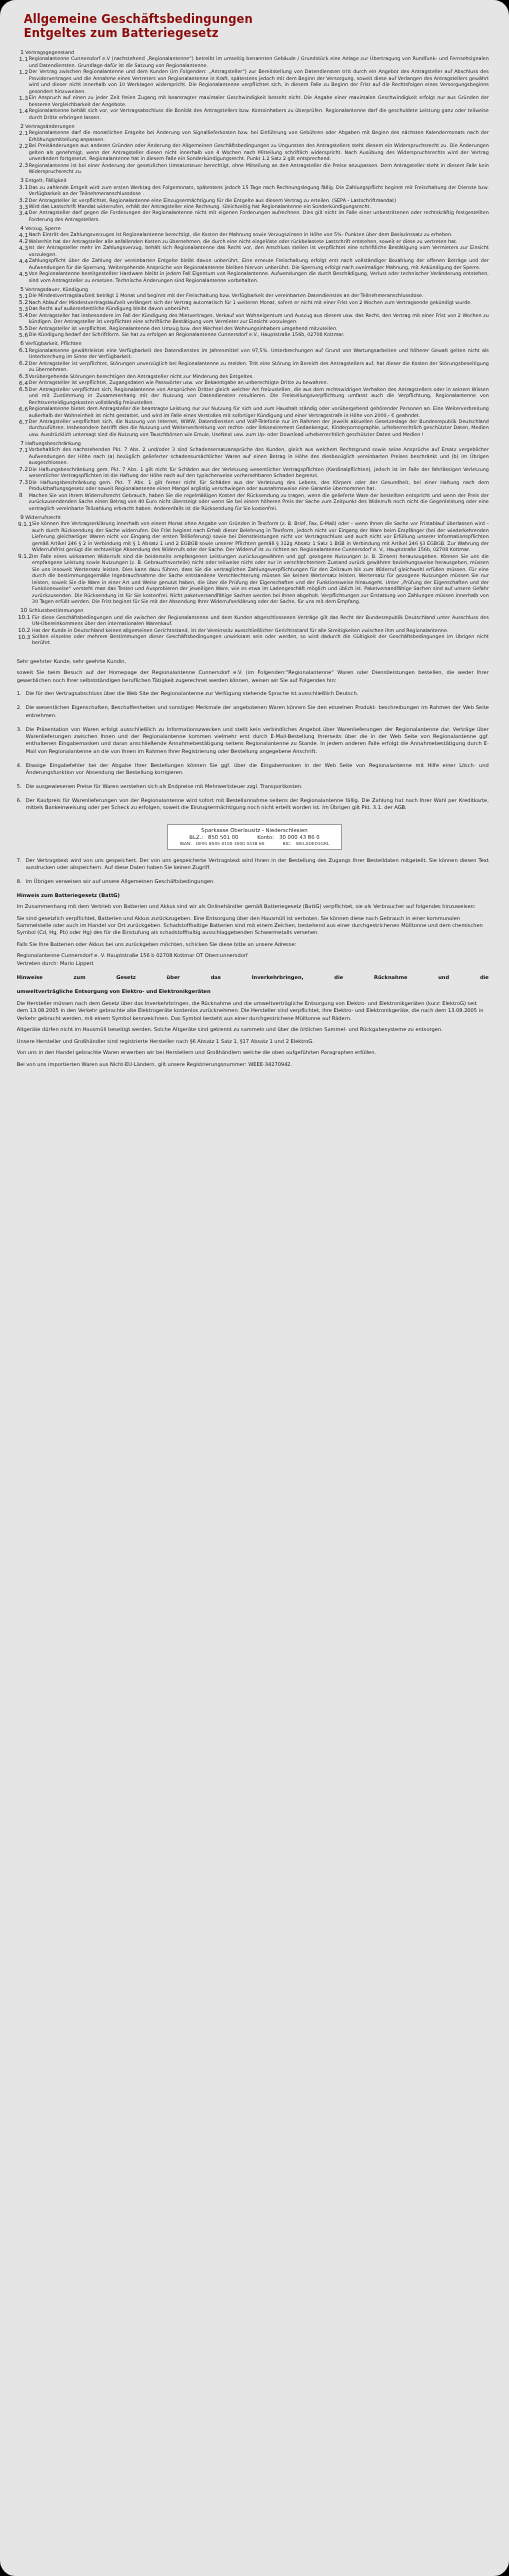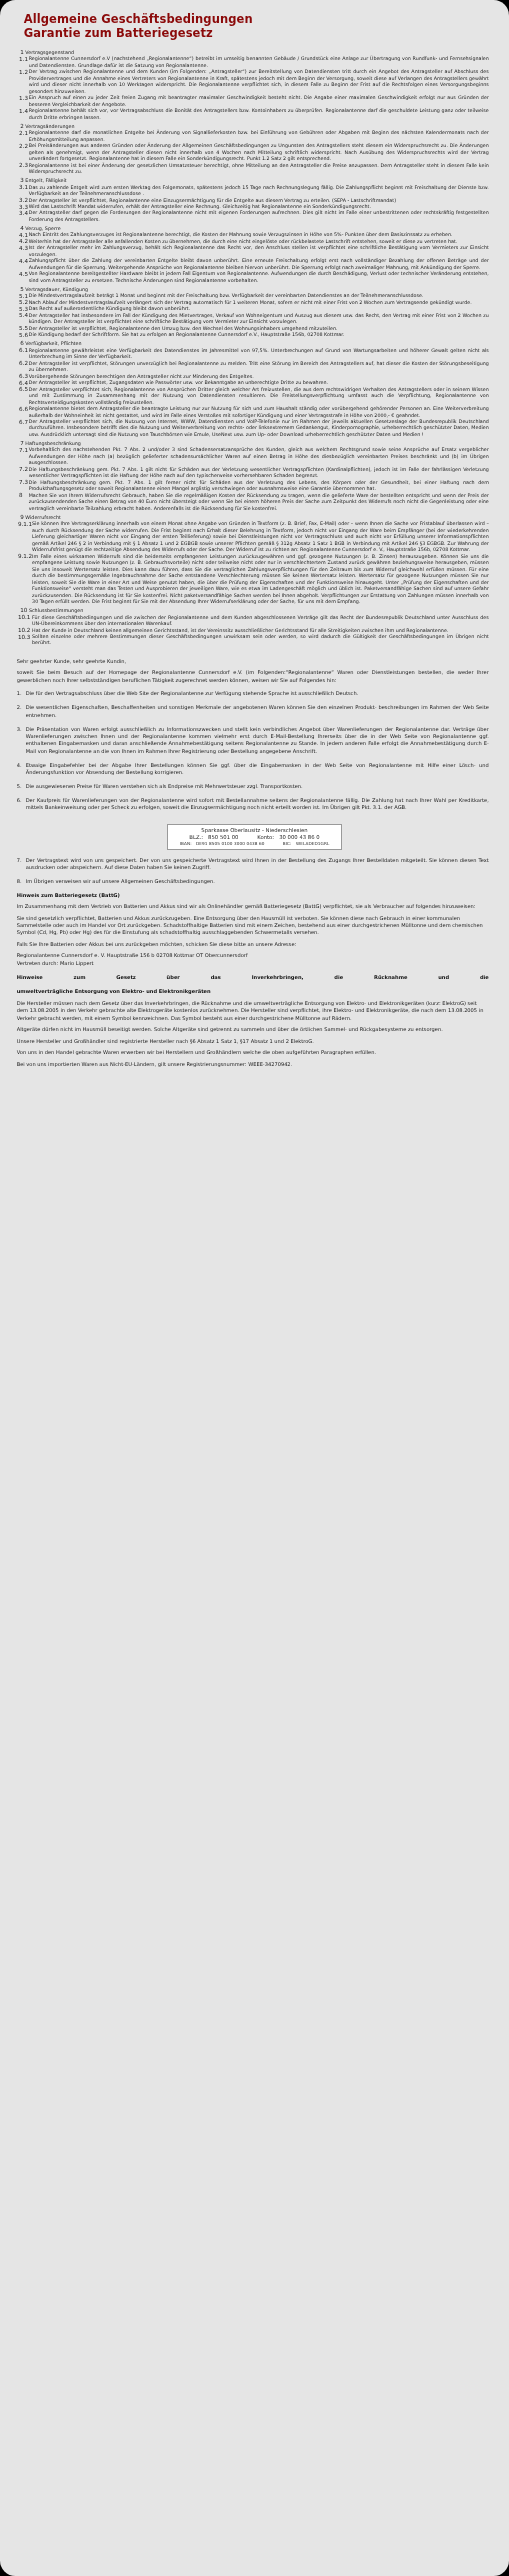--- a/index.html
+++ b/index.html
@@ -110,21 +110,21 @@
   .bold-h.just:after{content:"";display:inline-block;width:100%;}
   .plain{text-align:left;}
 </style>
 </head>
 <body>
 
 <div class="page">
 
   <div class="doc-header">
     <div class="hline">Allgemeine Geschäftsbedingungen</div>
-    <div class="hline">Garantie zum Batteriegesetz</div>
+    <div class="hline">Entgeltes zum Batteriegesetz</div>
   </div>
 
   <div class="body-wrap">
     <div id="agb-root">
         <div class="h-top"><span class="num">1</span><span> Vertragsgegenstand</span></div>
         <div class="sub t"><span class="snum">1.1</span><span>Regionalantenne Cunnersdorf e.V (nachstehend „Regionalantenne“) betreibt im umseitig benannten Gebäude / Grundstück eine Anlage zur Übertragung von Rundfunk- und Fernsehsignalen und Datendiensten. Grundlage dafür ist die Satzung von Regionalantenne.</span></div>
         <div class="sub t"><span class="snum">1.2</span><span>Der Vertrag zwischen Regionalantenne und dem Kunden (im Folgenden: „Antragsteller“) zur Bereitstellung von Datendiensten tritt durch ein Angebot des Antragsteller auf Abschluss des Providervertrages und die Annahme eines Vertreters von Regionalantenne in Kraft, spätestens jedoch mit dem Beginn der Versorgung, soweit diese auf Verlangen des Antragstellers gewährt wird und dieser nicht innerhalb von 10 Werktagen widerspricht. Die Regionalantenne verpflichtet sich, in diesem Falle zu Beginn der Frist auf die Rechtsfolgen eines Versorgungsbeginns gesondert hinzuweisen.</span></div>
         <div class="sub t"><span class="snum">1.3</span><span>Ein Anspruch auf  einen zu jeder Zeit freien Zugang mit beantragter maximaler Geschwindigkeit besteht nicht. Die Angabe einer maximalen Geschwindigkeit erfolgt nur aus Gründen der besseren Vergleichbarkeit der Angebote.</span></div>
         <div class="sub t"><span class="snum">1.4</span><span>Regionalantenne behält sich vor, vor Vertragsabschluss die Bonität des Antragstellers bzw. Kontoinhabers zu überprüfen. Regionalantenne darf die geschuldete Leistung ganz oder teilweise durch Dritte erbringen lassen.</span></div>
         <div class="h-top"><span class="num">2</span><span> Vertragsänderungen</span></div>

